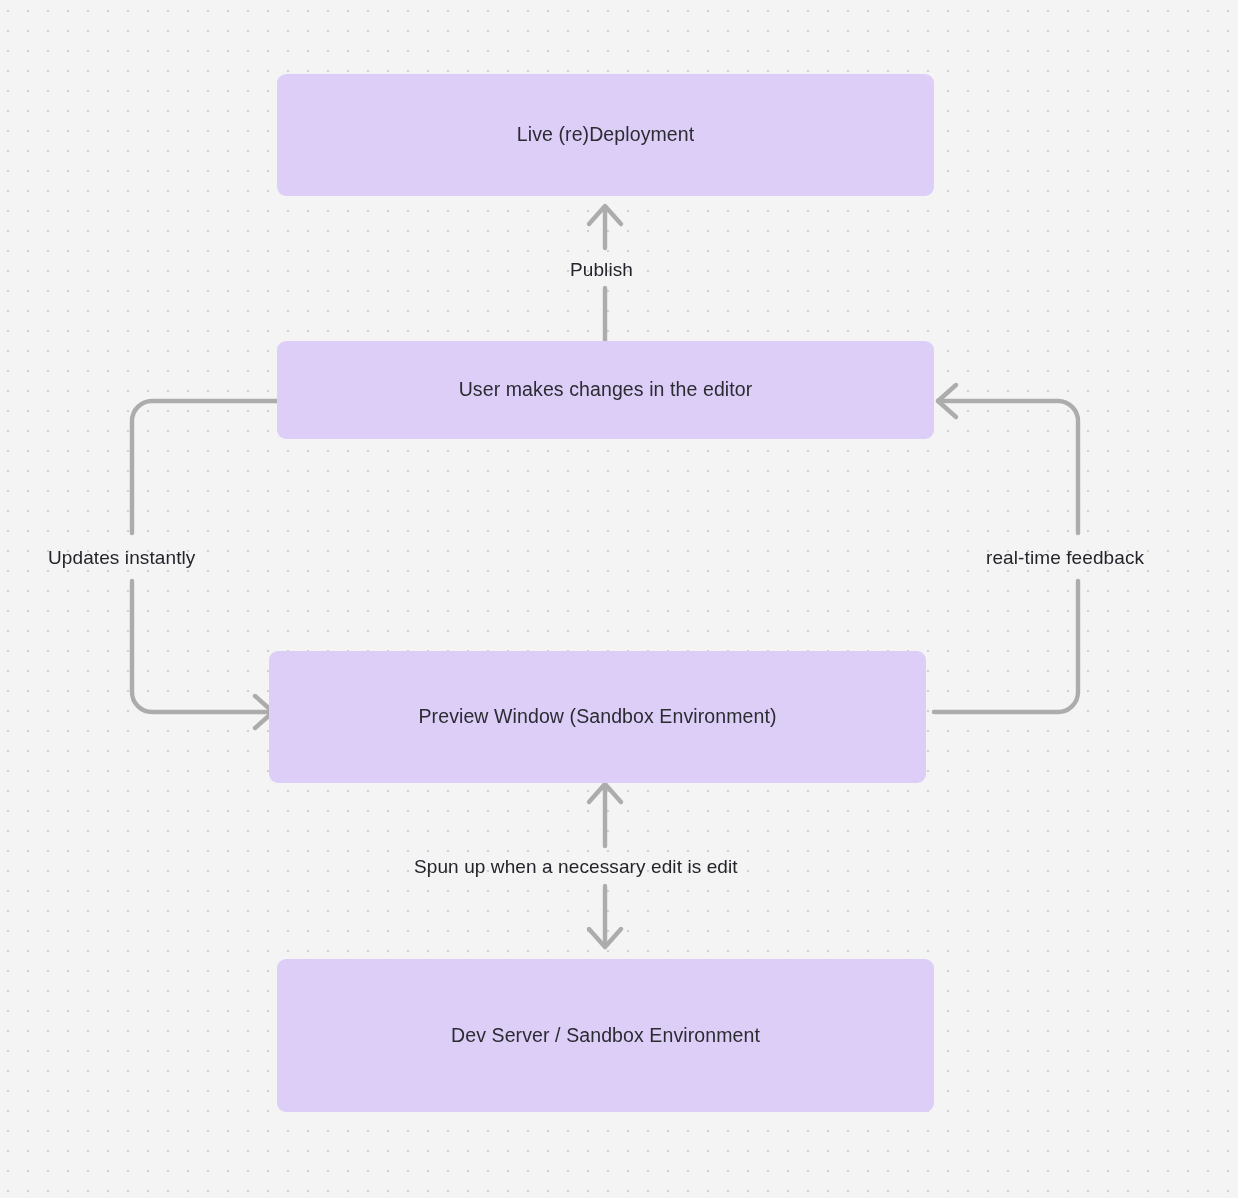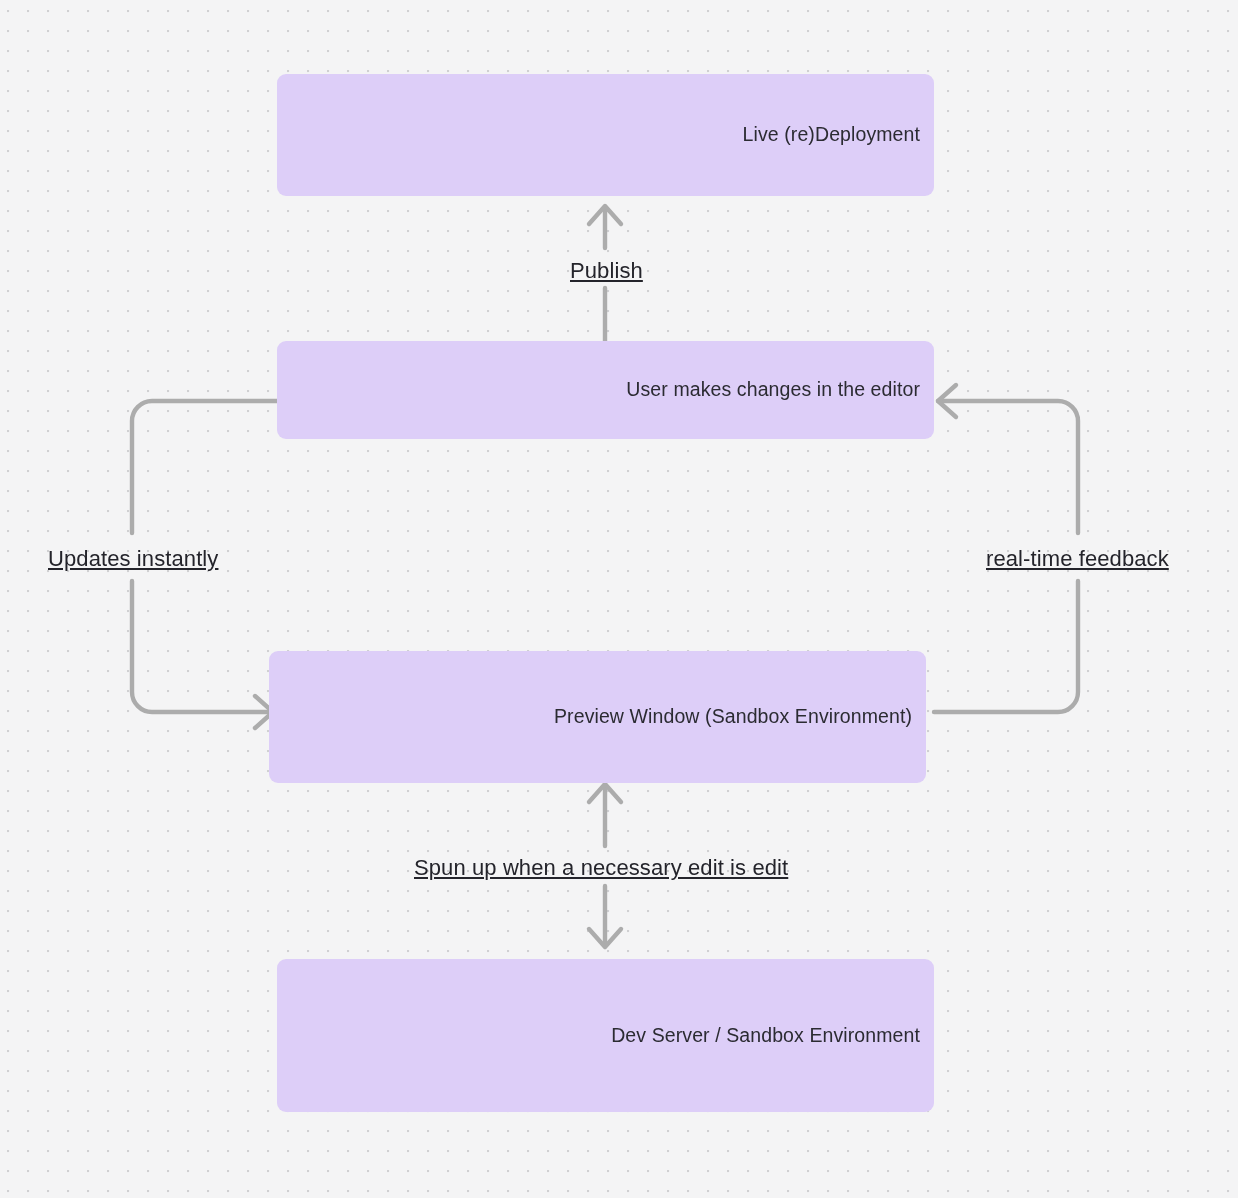--- a/index.html
+++ b/index.html
@@ -30,36 +30,35 @@
     height: 1198px;
     pointer-events: none;
   }
   .node {
     position: absolute;
     box-sizing: border-box;
     background: #ddcef8;
     border-radius: 9px;
     display: flex;
     align-items: center;
-    justify-content: flex-end;
+    justify-content: center;
     text-align: center;
     color: #2b2b32;
     font-size: 19.5px;
     letter-spacing: 0.1px;
     line-height: 1.3;
     padding: 4px 14px;
   }
   .edge-label {
     position: absolute;
     color: #24242b;
-    font-size: 22px;
+    font-size: 19px;
     letter-spacing: 0.1px;
     white-space: nowrap;
     line-height: 1;
-    text-decoration: underline;
   }
   #lbl-publish      { left: 570px;  top: 260px; }
   #lbl-updates      { left: 48px;   top: 548px; }
   #lbl-realtime     { left: 986px;  top: 548px; text-align: center; }
   #lbl-spun         { left: 414px;  top: 857px; }
 </style>
 </head>
 <body>
 
 <div id="canvas">

